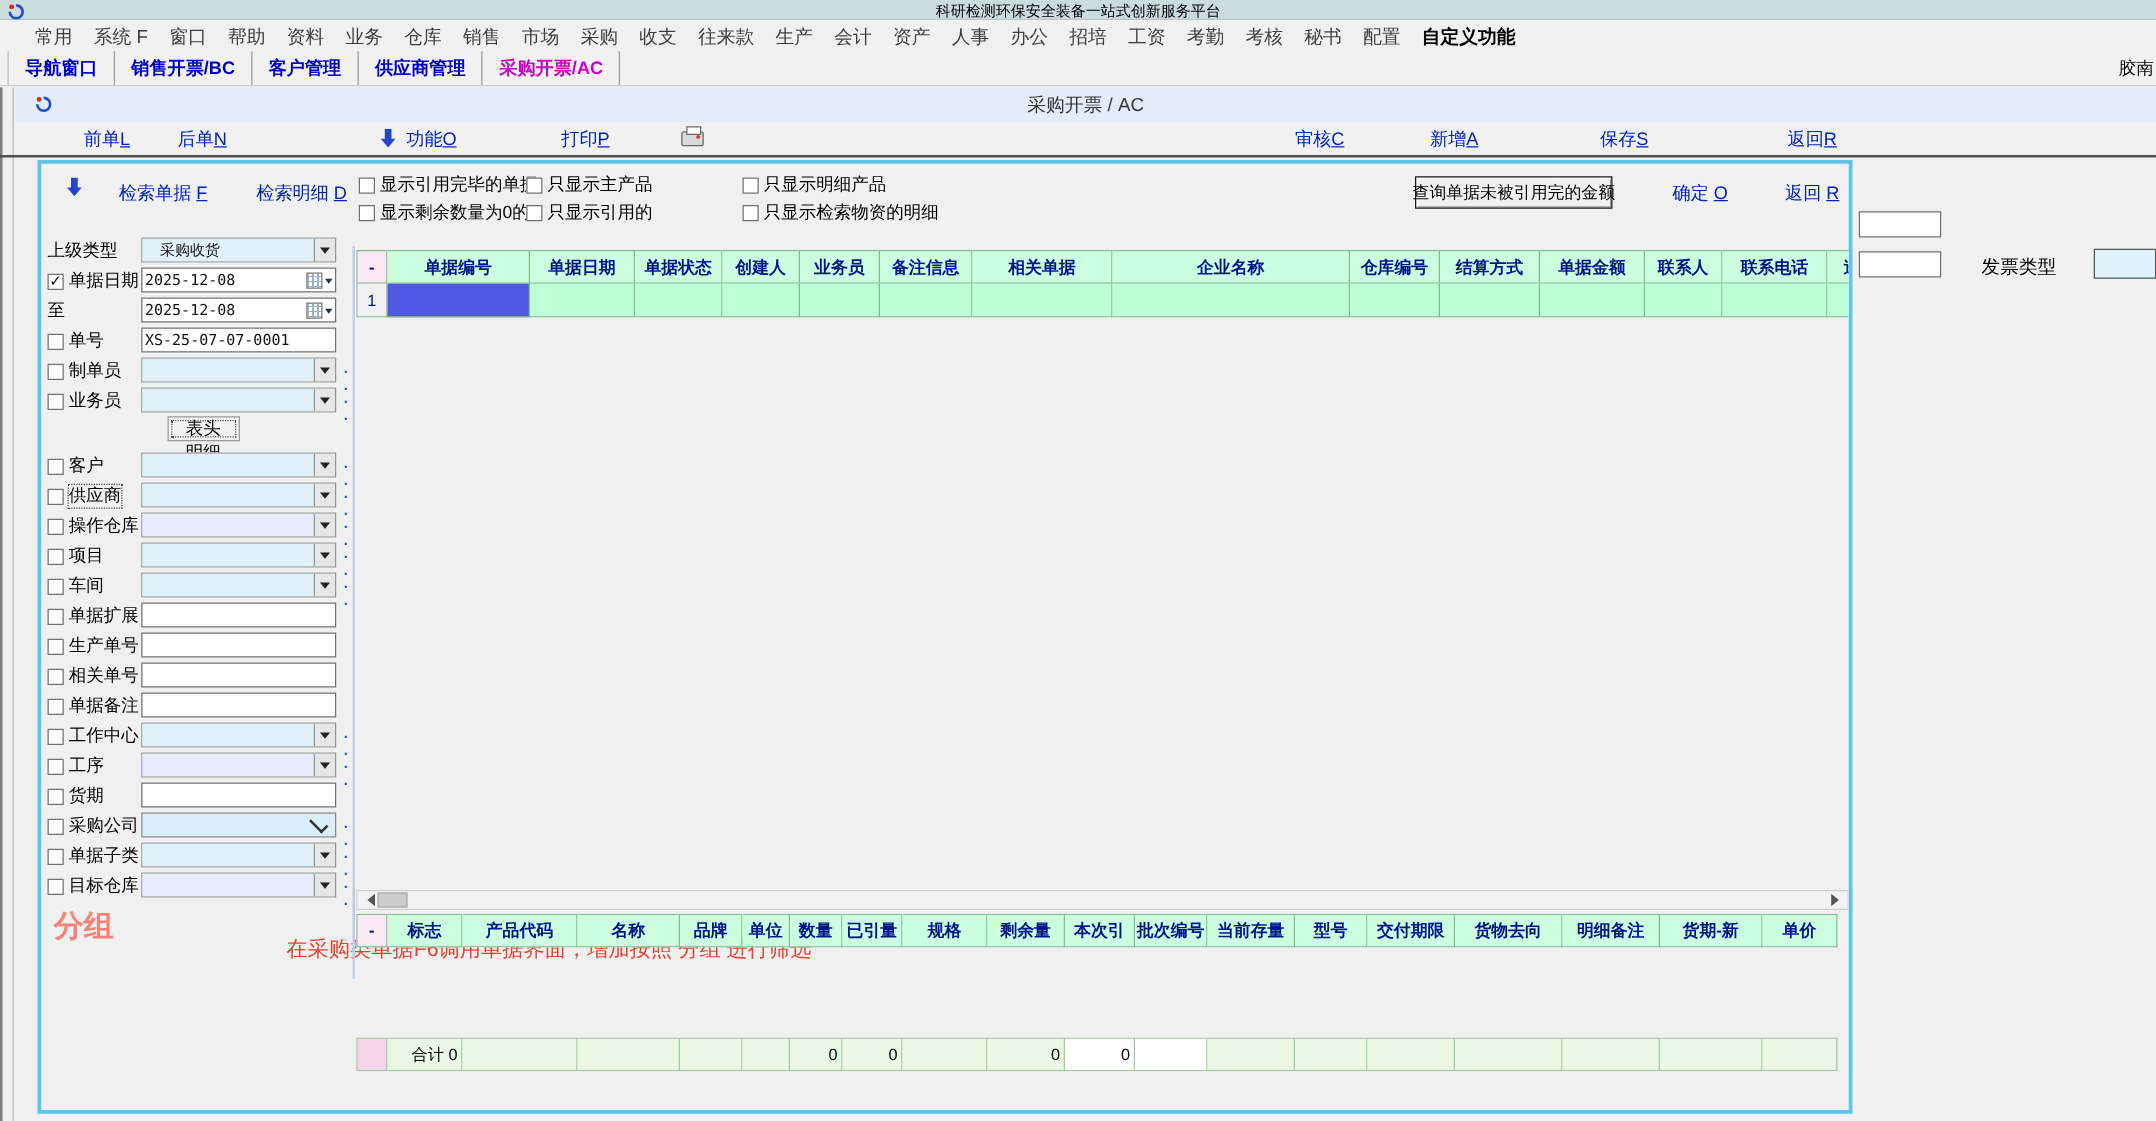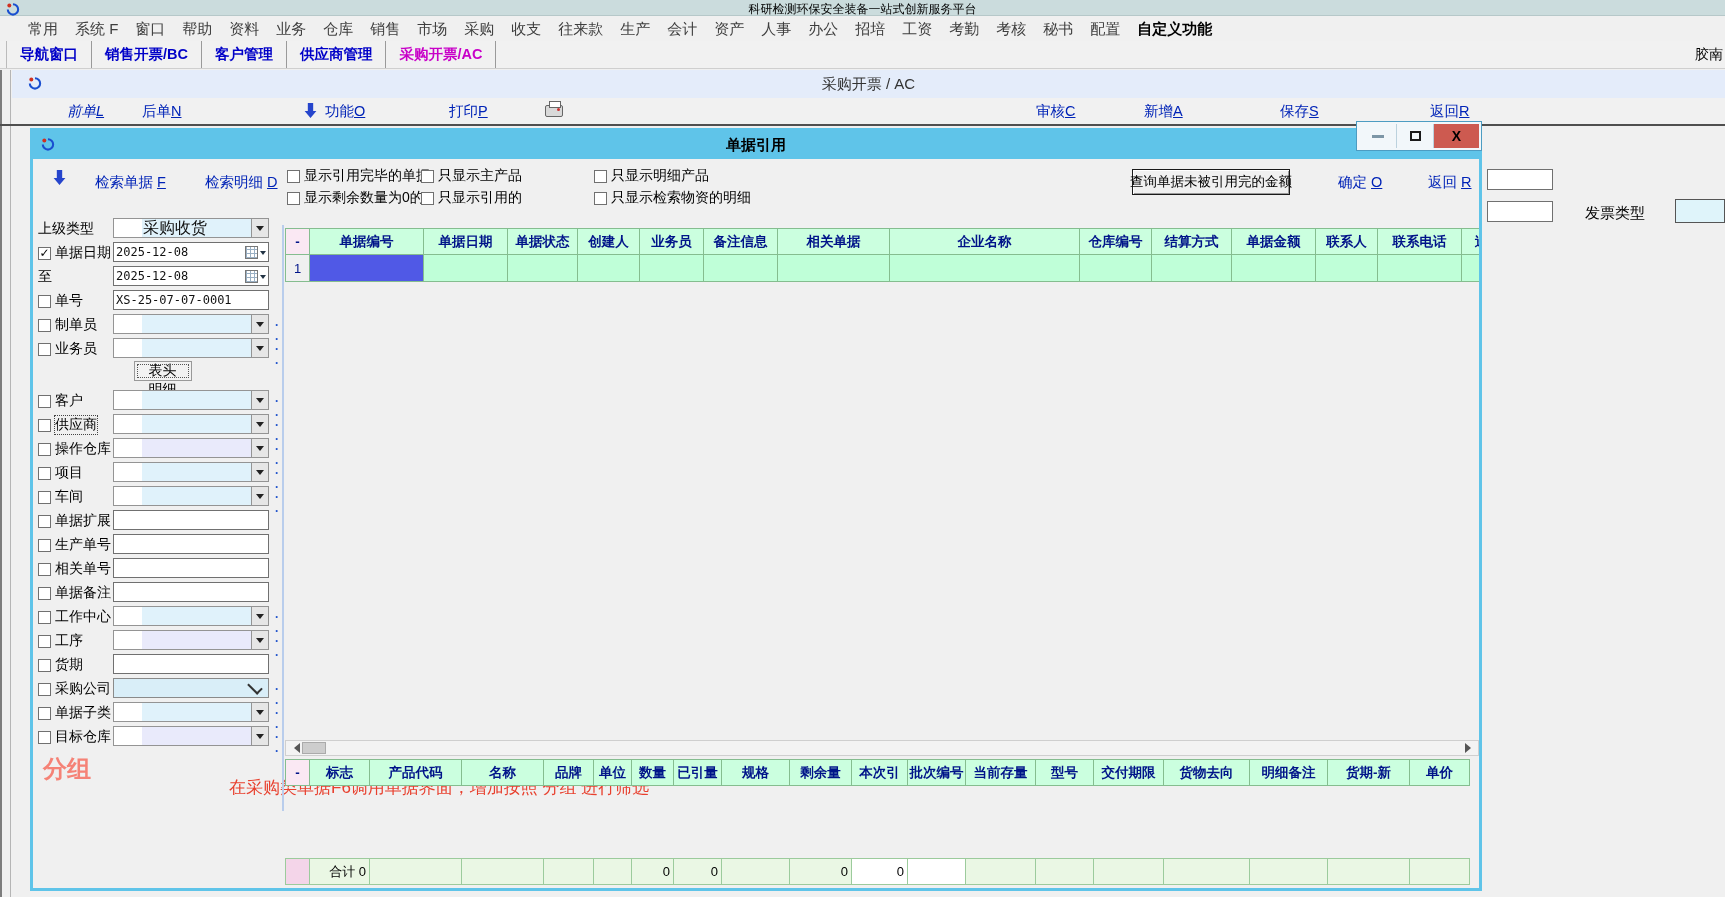--- a/index.html
+++ b/index.html
@@ -94,22 +94,22 @@
   
   .left-form { position:absolute; left:5px; top:58px; width:248px; }
   .frow { position:relative; height:24px; display:flex; align-items:center; }
   .frow .flabel { font-size:14px; color:#000; white-space:nowrap; }
   .frow .flabel.focused { outline:1px dotted #444; }
   .fctrl { position:absolute; left:75px; top:1px; width:156px; height:20px; display:flex; }
   .tbox { width:100%; height:20px; background:#fff; border:1px solid #707070;
     font-family:"DejaVu Sans Mono","Liberation Mono",monospace; font-size:12px;
     padding:0 2px; display:flex; align-items:center; }
   .combo { width:100%; border:1px solid #949494; background:#fff; display:flex; }
-  .combo .cval { flex:1; font-size:16px; padding:1px 1px; display:flex; align-items:center;
-    white-space:nowrap; overflow:hidden;margin-left:28px; }
+  .combo .cval { flex:1; font-size:12px; padding:1px 14px; display:flex; align-items:center;
+    white-space:nowrap; overflow:hidden; }
   .tint-cyan .cval { background:#e0f2fb; }
   .tint-lav  .cval { background:#e9eafb; }
   .cbtn { flex:0 0 17px; background:#e6e6e6; border-left:1px solid #949494;
     display:flex; align-items:center; justify-content:center; cursor:pointer; }
   .tri-down { width:0; height:0; border:4px solid transparent; border-top:5px solid #222; margin-top:4px; }
   .combo2 { width:100%; border:1px solid #8a8a8a; background:#d9eef8; display:flex; align-items:center; }
   .combo2 .cval { flex:1; font-size:13px; padding:1px 3px; }
   .chev { flex:0 0 14px; width:8px; height:8px; border-right:2px solid #333; border-bottom:2px solid #333;
     transform:rotate(45deg); margin:-3px 6px 0 0; }
   .datebox { width:100%; height:20px; background:#fff; border:1px solid #707070;
@@ -216,55 +216,37 @@
         <path d="M3 9a5.5 5.5 0 1 0 5.5-5.5" stroke="#1a4fd0" stroke-width="2.2" fill="none"></path>
         <circle cx="4.6" cy="4.8" r="2.1" fill="#d03020"></circle>
       </svg></span>
   <div class="doc-title">采购开票 / AC</div>
 </div>
 <div class="doc-toolbar" id="doctoolbar">
   <span class="func-arrow"><svg width="13" height="15" viewBox="0 0 12 14">
         <path d="M6 14 L0.5 7.5 H3.5 V0 H8.5 V7.5 H11.5 Z" fill="#2645cc"></path>
       </svg></span>
   <span class="printer"></span>
-<span class="tlink" style="left: 55px; top: 4px; font-style: italic;">前单<u>L</u></span>
+<span class="tlink" style="left: 55px; top: 4px;">前单<u>L</u></span>
     <span class="tlink" style="left: 130px; top: 4px;">后单<u>N</u></span>
     <span class="tlink" style="left: 313px; top: 4px;">功能<u>O</u></span>
     <span class="tlink" style="left: 437px; top: 4px;">打印<u>P</u></span>
     <span class="tlink" style="left: 1024px; top: 4px;">审核<u>C</u></span>
     <span class="tlink" style="left: 1132px; top: 4px;">新增<u>A</u></span>
     <span class="tlink" style="left: 1268px; top: 4px;">保存<u>S</u></span>
     <span class="tlink" style="left: 1418px; top: 4px;">返回<u>R</u></span>
   </div>
 <div class="dark-divider"></div>
 
 <div class="bg-input" style="left:1487px; top:169px;"></div>
 <div class="bg-input" style="left:1487px; top:201px;"></div>
 <div class="invoice-label">发票类型</div>
 <div class="invoice-input"></div>
 
 <div class="dialog">
-  <div class="dlg-titlebar">
-    <span class="logo"><svg width="15" height="15" viewBox="0 0 16 16">
-          <path d="M3 9a5.5 5.5 0 1 0 5.5-5.5" stroke="#1a4fd0" stroke-width="2.2" fill="none"></path>
-          <circle cx="4.6" cy="4.8" r="2.1" fill="#d03020"></circle>
-        </svg></span>
-    <div class="dlg-title">单据引用</div>
-    <div class="dlg-controls">
-      <div class="dlg-btn">
-          <span class="minbar"></span>
-        </div>
-      <div class="dlg-btn">
-          <span class="maxbox"></span>
-        </div>
-      <div class="dlg-btn close">
-          <span>X</span>
-        </div>
-    </div>
-  </div>
   <div class="dlg-body" id="dlgbody">
     <span class="dlg-down blue-darr"><svg width="13" height="15" viewBox="0 0 12 14">
           <path d="M6 14 L0.5 7.5 H3.5 V0 H8.5 V7.5 H11.5 Z" fill="#2645cc"></path>
         </svg></span>
     <div class="query-btn">查询单据未被引用完的金额</div>
 
     <div class="left-form" id="leftform">
         <div class="frow">
           <span class="flabel">上级类型</span>
           <div class="fctrl">

